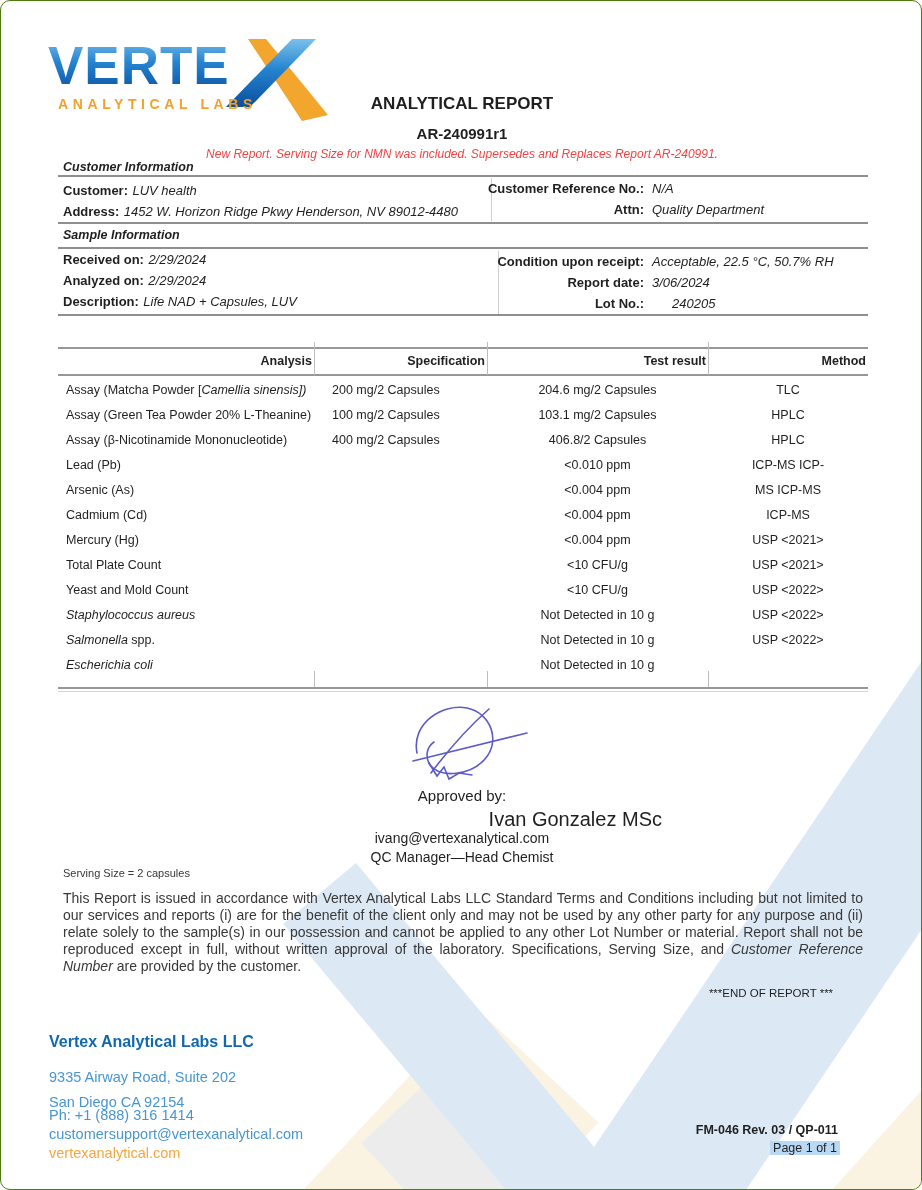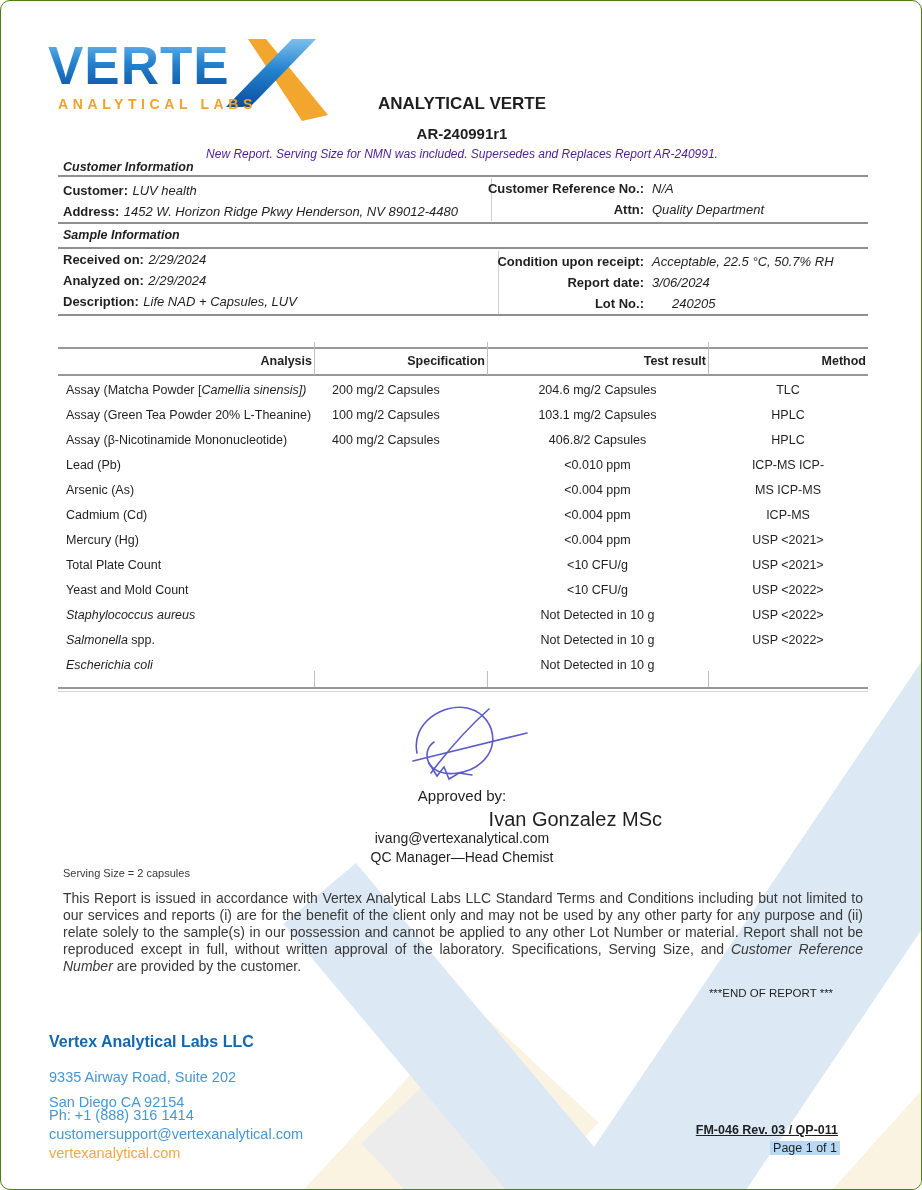--- a/index.html
+++ b/index.html
@@ -13,21 +13,21 @@
   
   .hline,.vline{position:absolute;z-index:1;}
   
   #logo-word{font-weight:800;font-size:53px;letter-spacing:1px;line-height:1;
      background:linear-gradient(180deg,#7cc0ec 0%,#2583cf 45%,#0a4f9e 100%);
      -webkit-background-clip:text;background-clip:text;color:transparent;}
   #logo-sub{font-weight:700;font-size:14px;letter-spacing:4.6px;color:#f0a22b;}
   
   .doc-title{font-weight:700;font-size:17px;text-align:center;}
   .report-no{font-weight:700;font-size:15px;text-align:center;}
-  .note{font-style:italic;font-size:12px;text-align:center;color:#4c1d95;}
+  .note{font-style:italic;font-size:12px;text-align:center;color:#ef4444;}
   .sec-head{font-weight:700;font-style:italic;font-size:12.5px;}
   .lbl{font-weight:700;font-size:13px;}
   .val{font-style:italic;font-size:13px;}
   .rlabel{font-weight:700;font-size:13px;text-align:right;}
   
   #results-head,.trow{display:grid;grid-template-columns:256px 173px 221px 160px;align-items:center;}
   #results-head{height:26px;font-weight:700;font-size:12.5px;text-align:center;}
   .trow{height:25px;font-size:12.5px;}
   .tc{padding:0 2px;}
   .c-analysis{text-align:left;padding-left:8px;}
@@ -67,21 +67,21 @@
         </linearGradient>
       </defs>
       <polygon points="24,2 42,2 104,78 78,84" fill="#f3a62e"></polygon>
       <polygon points="2,70 68,2 92,2 26,70" fill="url(#gx)"></polygon>
     </svg>
     <div class="abs" style="left:10px;top:56px;">
       <span id="logo-sub">ANALYTICAL LABS</span>
     </div>
   </div>
 
-  <div class="abs z1 doc-title" style="left:261px;top:93px;width:400px;">ANALYTICAL VERTE</div>
+  <div class="abs z1 doc-title" style="left:261px;top:93px;width:400px;">ANALYTICAL REPORT</div>
   <div class="abs z1 report-no" style="left:261px;top:124px;width:400px;">AR-240991r1</div>
   <div class="abs z1 note" style="left:111px;top:146px;width:700px;">New Report. Serving Size for NMN was included. Supersedes and Replaces Report AR-240991.</div>
 
   <div class="abs z1 sec-head" style="left:62px;top:159px;">Customer Information</div>
   <div class="hline" style="left:57px;top:174px;width:810px;height:2px;background:#8f8f8f;"></div>
 
   <div class="abs z1" style="left:62px;top:180px;">
     <span class="lbl">Customer:</span>
     <span class="val">LUV health</span>
   </div>
@@ -235,18 +235,18 @@
   </div>
   <div class="abs z1" style="left:620px;top:986px;width:300px;text-align:center;font-size:11.5px;">***END OF REPORT ***</div>
 
   <div class="abs z1 footer-co" style="left:48px;top:1032px;color:#1168b0;">Vertex Analytical Labs LLC</div>
   <div class="abs z1 footer-line" style="left:48px;top:1068px;color:#4796d2;">9335 Airway Road, Suite 202</div>
   <div class="abs z1 footer-line" style="left:48px;top:1087px;color:#4796d2;margin-top:6px;">San Diego CA 92154</div>
   <div class="abs z1 footer-line" style="left:48px;top:1106px;color:#4796d2;">Ph: +1 (888) 316 1414</div>
   <div class="abs z1 footer-line" style="left:48px;top:1125px;color:#4796d2;">customersupport@vertexanalytical.com</div>
   <div class="abs z1 footer-line" style="left:48px;top:1144px;color:#f4a63e;">vertexanalytical.com</div>
 
-  <div class="abs z1 form-no" style="left:600px;top:1122px;width:237px;text-decoration:underline;">FM-046 Rev. 03 / QP-011</div>
+  <div class="abs z1 form-no" style="left:600px;top:1122px;width:237px;">FM-046 Rev. 03 / QP-011</div>
   <div class="abs z1" style="left:600px;top:1137px;width:239px;text-align:right;">
     <span class="page-badge" style="background:#b9d8f4;">Page 1 of 1</span>
   </div>
 
 </div>
 
 </body></html>

